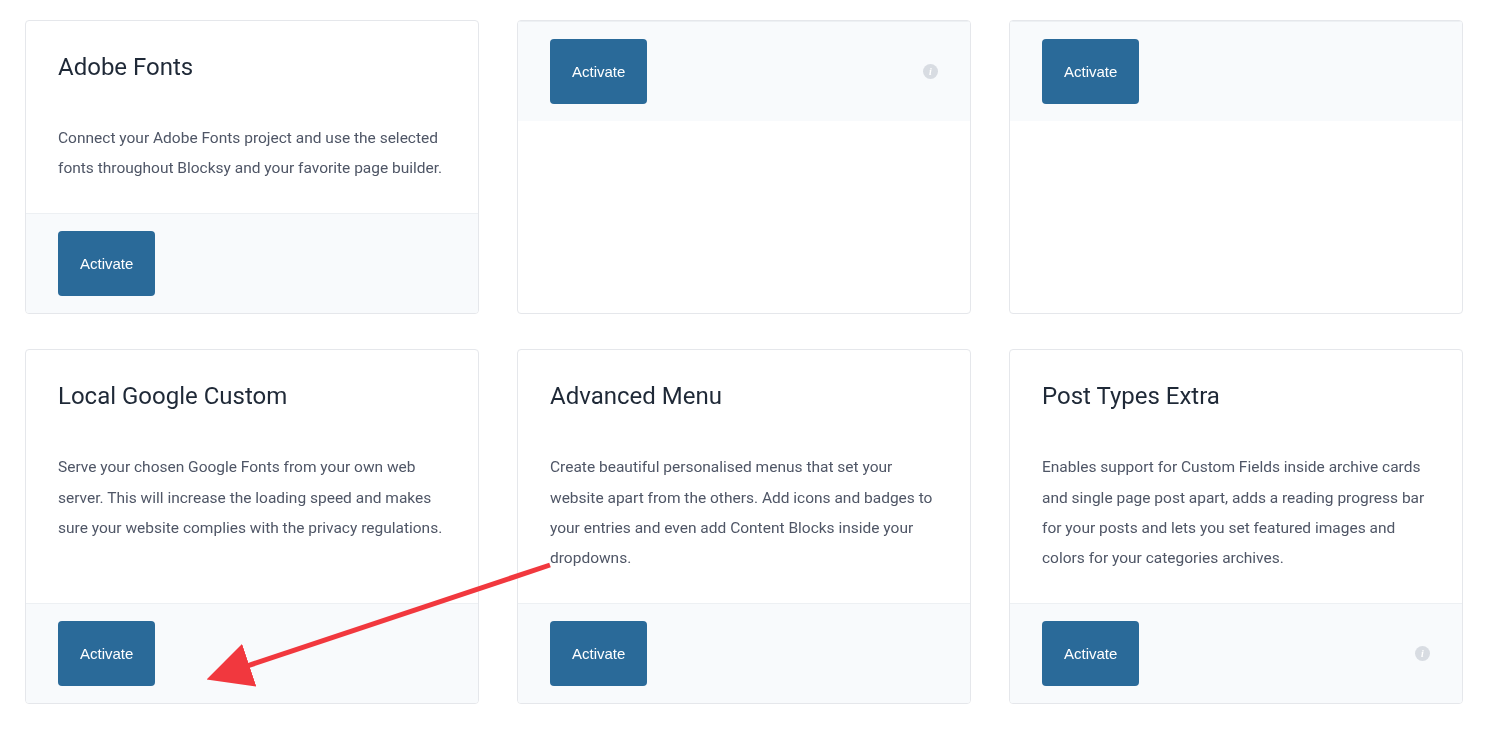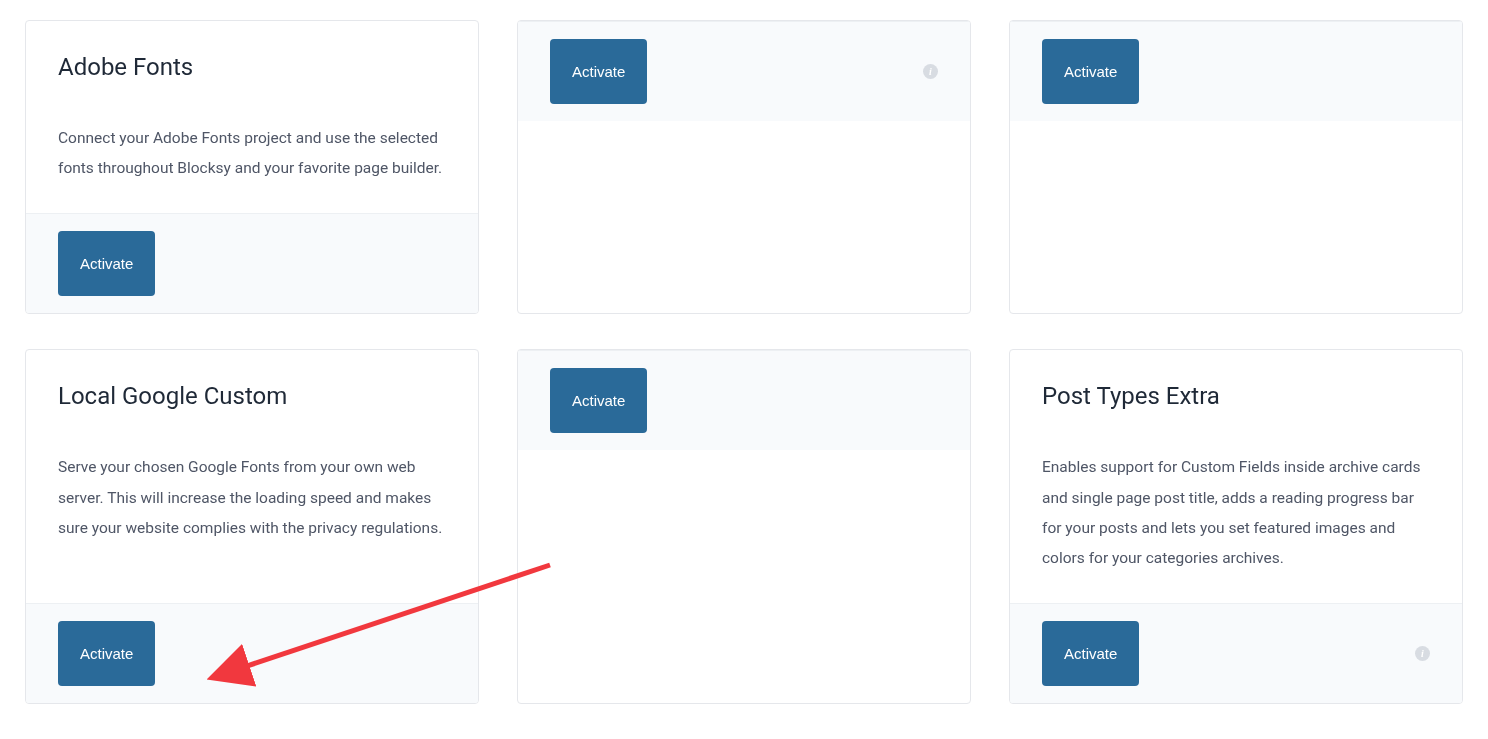--- a/index.html
+++ b/index.html
@@ -112,29 +112,33 @@
     <div class="card-body">
       <h3 class="card-title">Local Google Custom</h3>
       <p class="card-description">Serve your chosen Google Fonts from your own web server. This will increase the loading speed and makes sure your website complies with the privacy regulations.</p>
     </div>
     <div class="card-footer">
       <button class="activate-button">Activate</button>
     </div>
   </div>
 
   <div class="card">
+    <div class="card-body">
+      <h3 class="card-title">Advanced Menu</h3>
+      <p class="card-description">Create beautiful personalised menus that set your website apart from the others. Add icons and badges to your entries and even add Content Blocks inside your dropdowns.</p>
+    </div>
     <div class="card-footer">
       <button class="activate-button">Activate</button>
     </div>
   </div>
 
   <div class="card">
     <div class="card-body">
       <h3 class="card-title">Post Types Extra</h3>
-      <p class="card-description">Enables support for Custom Fields inside archive cards and single page post title, adds a reading progress bar for your posts and lets you set featured images and colors for your categories archives.</p>
+      <p class="card-description">Enables support for Custom Fields inside archive cards and single page post apart, adds a reading progress bar for your posts and lets you set featured images and colors for your categories archives.</p>
     </div>
     <div class="card-footer">
       <button class="activate-button">Activate</button>
       <span class="info-icon">i</span>
     </div>
   </div>
 
 </div>
 
 <svg class="arrow-overlay" style="left:205px; top:555px; width:360px; height:145px;" viewBox="0 0 360 145">

